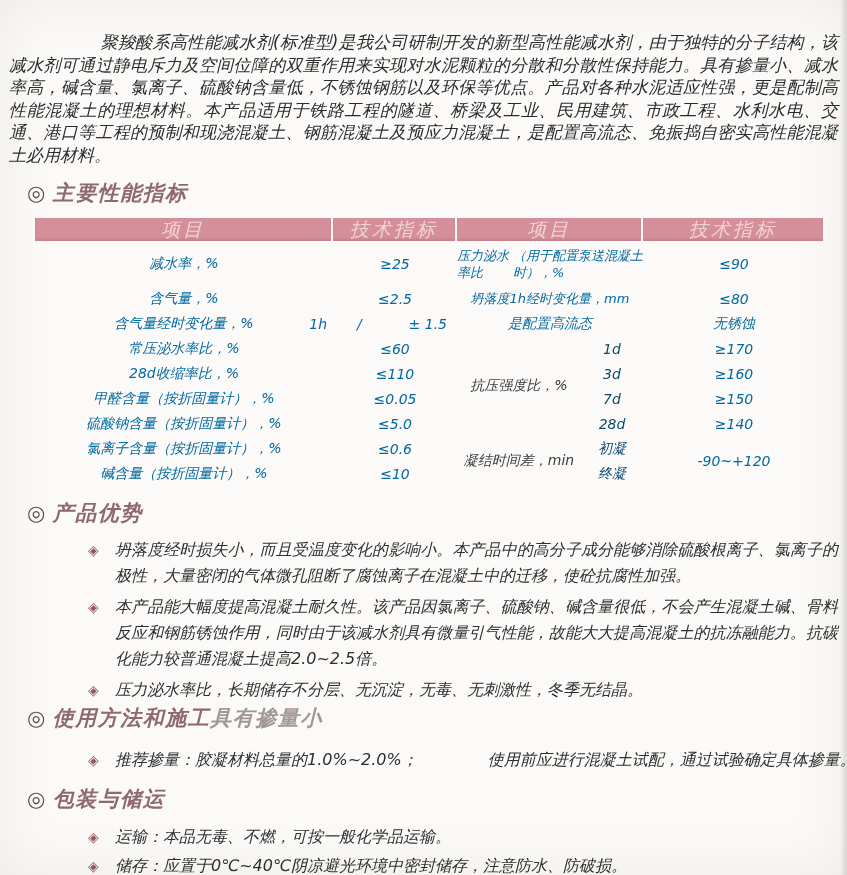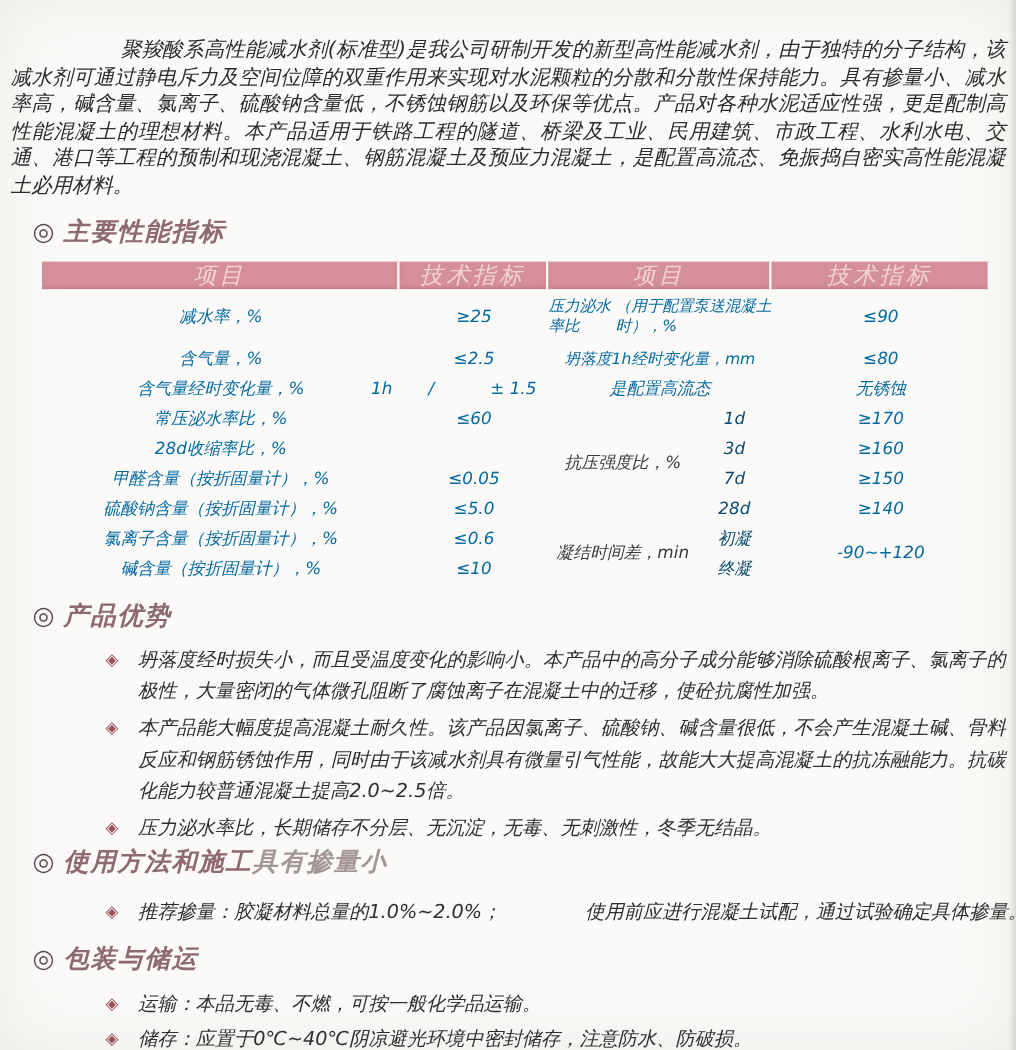--- a/index.html
+++ b/index.html
@@ -112,20 +112,21 @@
     </div>
     <div class="td slash-cell" style="grid-column:2;grid-row:4">
       <span>/</span>
       <span>± 1.5</span>
     </div>
 
     <div class="td" style="grid-column:1;grid-row:5">常压泌水率比，%</div>
     <div class="td" style="grid-column:2;grid-row:5">≤60</div>
 
     <div class="td" style="grid-column:1;grid-row:6">28d收缩率比，%</div>
+    <div class="td" style="grid-column:2;grid-row:6">≤110</div>
 
     <div class="td" style="grid-column:1;grid-row:7">甲醛含量（按折固量计），%</div>
     <div class="td" style="grid-column:2;grid-row:7">≤0.05</div>
 
     <div class="td" style="grid-column:1;grid-row:8">硫酸钠含量（按折固量计），%</div>
     <div class="td" style="grid-column:2;grid-row:8">≤5.0</div>
 
     <div class="td" style="grid-column:1;grid-row:9">氯离子含量（按折固量计），%</div>
     <div class="td" style="grid-column:2;grid-row:9">≤0.6</div>
 

